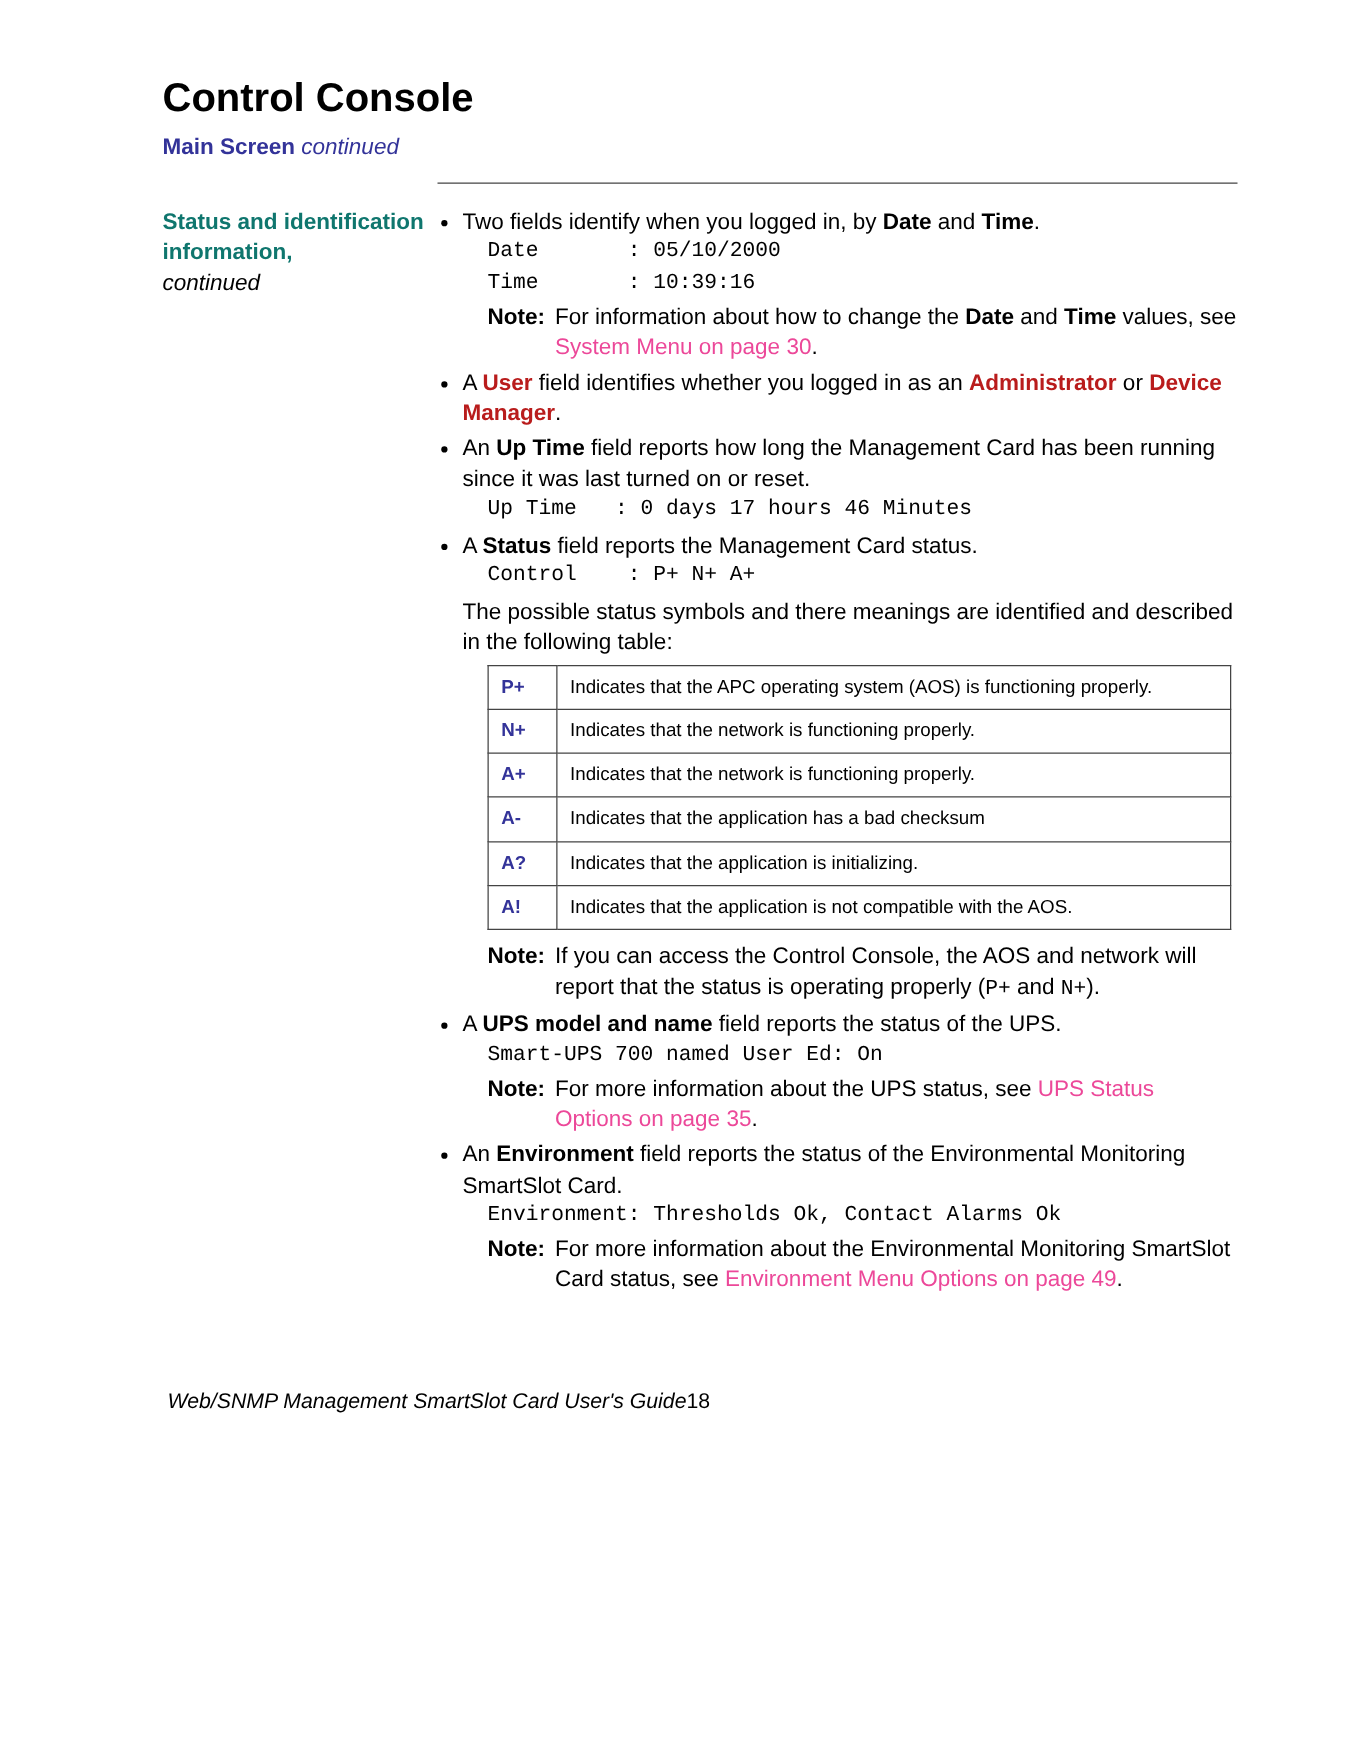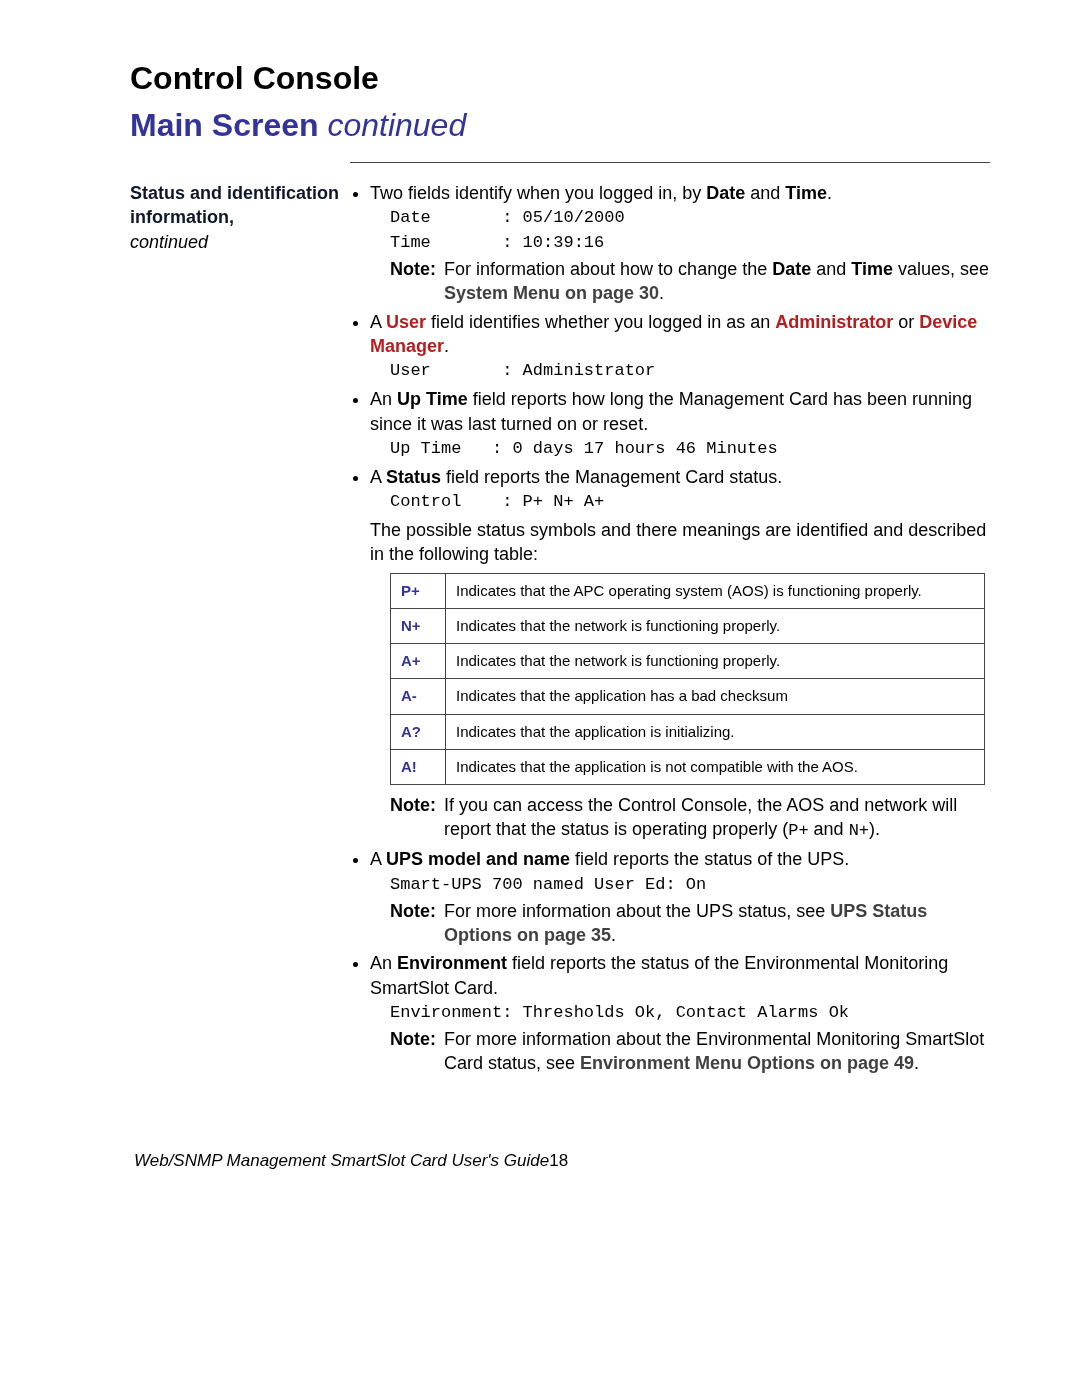--- a/index.html
+++ b/index.html
@@ -14,21 +14,21 @@
     padding: 60px 90px 40px 130px;
   }
   h1.title {
     color: #000000;
     font-size: 32px;
     font-weight: bold;
     margin: 0 0 10px 0;
   }
   h2.subtitle {
     color: #333399;
-    font-size: 32px;
+    font-size: 18px;
     font-weight: bold;
     margin: 0 0 18px 0;
   }
   h2.subtitle .ital {
     font-style: italic;
     font-weight: normal;
   }
   .rule-wrap {
     display: flex;
   }
@@ -38,41 +38,41 @@
     display: flex;
     margin-top: 18px;
   }
   .sidecol {
     width: 220px;
     flex-shrink: 0;
     font-size: 18px;
     line-height: 1.35;
   }
   .sidehead {
-    color: #0f172a;
+    color: #0f766e;
     font-weight: bold;
   }
   .sidecont {
     font-style: italic;
   }
   .maincol {
     flex-grow: 1;
     font-size: 18px;
     line-height: 1.35;
   }
   ul.bullets {
     margin: 0;
     padding-left: 20px;
   }
   ul.bullets > li {
     margin-bottom: 4px;
   }
   .bold { font-weight: bold; }
   .blue { color: #b91c1c; font-weight: bold; }
-  .orange { color: #404040; font-weight: bold; }
+  .orange { color: #ec4899; font-weight: normal; }
   .mono {
     font-family: "Courier New", Courier, monospace;
     font-size: 17px;
     white-space: pre;
     margin: 2px 0 2px 20px;
     display: block;
   }
   .monoinline {
     font-family: "Courier New", Courier, monospace;
     font-size: 17px;
@@ -152,21 +152,20 @@
           <div class="noteblock">
             <div class="notelabel">Note:</div>
             <div class="notebody">
               <span>For information about how to change the </span><span class="bold">Date</span><span> and </span><span class="bold">Time</span><span> values, see </span><span class="orange">System Menu on page 30</span><span>.</span>
             </div>
           </div>
         </li>
 
         <li>
           <span>A </span><span class="blue">User</span><span> field identifies whether you logged in as an </span><span class="blue">Administrator</span><span> or </span><span class="blue">Device Manager</span><span>.</span>
-          <span class="mono">User       : Administrator</span>
         </li>
 
         <li>
           <span>An </span><span class="bold">Up Time</span><span> field reports how long the Management Card has been running since it was last turned on or reset.</span>
           <span class="mono">Up Time   : 0 days 17 hours 46 Minutes</span>
         </li>
 
         <li>
           <span>A </span><span class="bold">Status</span><span> field reports the Management Card status.</span>
           <span class="mono">Control    : P+ N+ A+</span>

